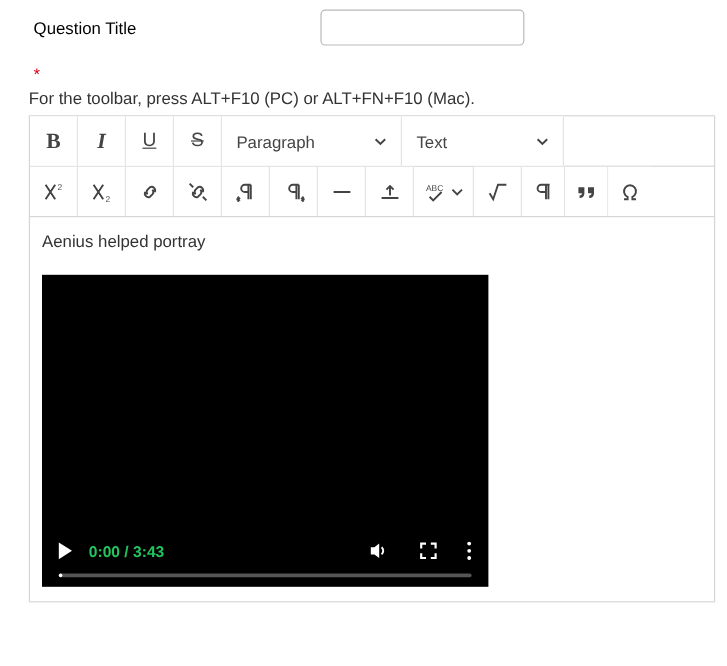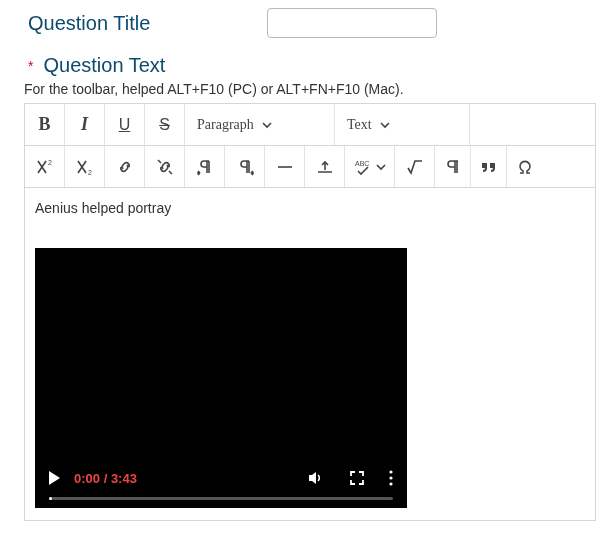--- a/index.html
+++ b/index.html
@@ -7,21 +7,21 @@
     font-family: -apple-system, BlinkMacSystemFont, "Segoe UI", Arial, sans-serif;
     font-size: 14px;
     color: #333;
     background: #fff;
     width: 606px;
     height: 555px;
     overflow: hidden;
   }
   .page { padding: 8px 10px 0 28px; }
   .row { display: flex; align-items: center; margin-bottom: 16px; gap: 14px; }
-  .label { color: #0c4a6e; font-size: 20px; min-width: 140px; }
+  .label { color: #000000; font-size: 14px; min-width: 140px; }
   .title-input {
     width: 170px; height: 30px;
     border: 1px solid #b9b9b9; border-radius: 4px;
     padding: 4px 8px; font-size: 14px;
     margin-left:85px;
   }
   .qtext-row { display:flex; align-items:center; margin-bottom:4px; }
   .asterisk { color:#d0021b; font-size:14px; margin-right:10px; }
   .hint { color:#333; font-size:14px; margin:2px 0 6px -4px; }
   .editor {
@@ -34,41 +34,41 @@
     height:42px;
   }
   .tb-btn, .tb-sel {
     display:flex; align-items:center; justify-content:center;
     border-right:1px solid #e4e4e4;
     background:#fff; color:#444;
     cursor:pointer;
   }
   .tb-btn { width:40px; }
   .tb-btn.narrow{ width:36px;}
-  .tb-sel { padding:0 12px; gap:8px; width:150px; justify-content:flex-start;font-family:Liberation Serif, serif;}
+  .tb-sel { padding:0 12px; gap:8px; width:150px; justify-content:space-between;}
   .tb-sel.med{ width:135px;}
   .tb-sel.small{ width:90px; border-right:none;}
   .tb-sel span { font-size:14px; color:#444; }
   .chev { width:10px; height:10px; }
   .bold { font-weight:700; font-size:18px; font-family:Georgia,serif;}
   .italic { font-style:italic; font-weight:700; font-size:18px; font-family:Georgia,serif;}
   .under { text-decoration:underline; font-weight:500; font-size:16px;}
   .strike { text-decoration:line-through; font-weight:500; font-size:16px;}
   .content-area {
     padding:12px 10px;
   }
-  .typed { font-size:14px; color:#333; margin-bottom:32px;}
+  .typed { font-size:14px; color:#333; margin-bottom:20px;}
   .video {
     width:372px; height:260px; background:#000;
     position:relative;
   }
   .video-controls {
     position:absolute; left:0; right:0; bottom:0;
     padding:10px 14px 8px 14px;
-    color:#ef4444; font-size:13px;
+    color:#22c55e; font-size:13px;
   }
   .vc-row{ display:flex; align-items:center; justify-content:space-between;}
   .vc-left{ display:flex; align-items:center; gap:14px;}
   .vc-right{ display:flex; align-items:center; gap:24px;}
   .play-tri{
     width:0;height:0;
     border-left:11px solid #fff;
     border-top:7px solid transparent;
     border-bottom:7px solid transparent;
   }
@@ -89,23 +89,22 @@
 <body>
 
 <div class="page">
   <div class="row">
     <div class="label">Question Title</div>
     <input class="title-input" type="text" value="" style="">
   </div>
 
   <div class="qtext-row">
     <span class="asterisk">*</span>
-    <span class="label" style="min-width:auto;">Question Text</span>
   </div>
-  <div class="hint">For the toolbar, helped ALT+F10 (PC) or ALT+FN+F10 (Mac).</div>
+  <div class="hint">For the toolbar, press ALT+F10 (PC) or ALT+FN+F10 (Mac).</div>
 
   <div class="editor">
 
     <div class="toolbar-row">
       <div class="tb-btn bold">B</div>
       <div class="tb-btn italic">I</div>
       <div class="tb-btn under">U</div>
       <div class="tb-btn strike">S</div>
       <div class="tb-sel">
         <span>Paragraph</span>

